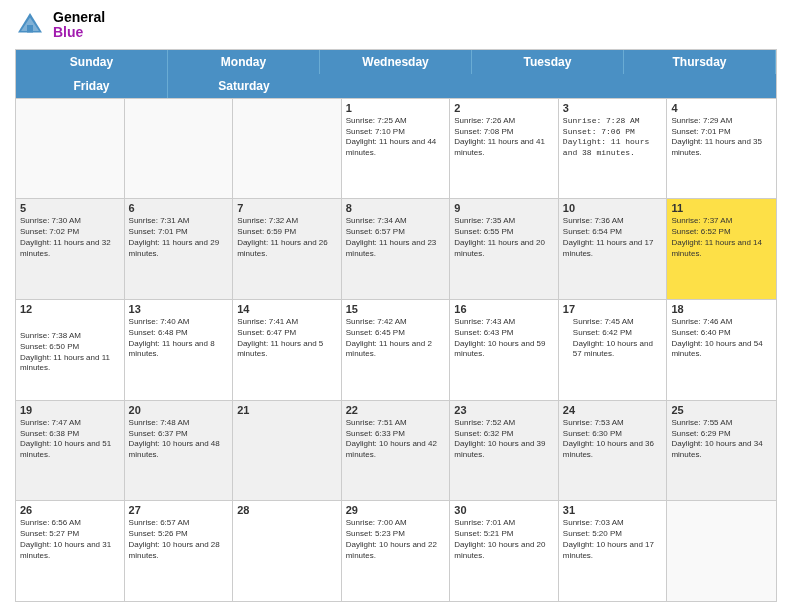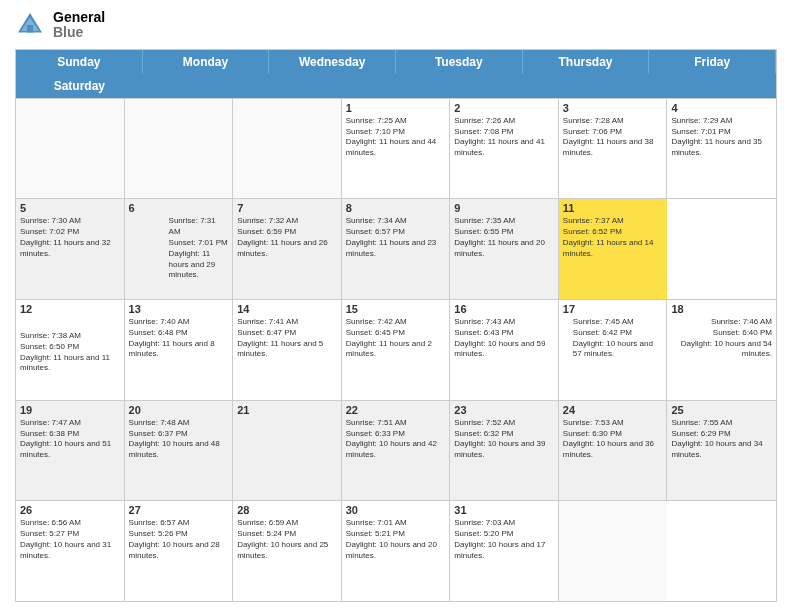--- a/index.html
+++ b/index.html
@@ -28,21 +28,21 @@
       align-items: center;
       gap: 8px;
     }
     .logo-text {
       font-size: 14px;
       font-weight: bold;
       color: #000;
       line-height: 1.1;
     }
     .logo-text span {
-      color: #737373;
+      color: #a21caf;
     }
     .logo-icon {
       width: 30px;
       height: 30px;
     }
     .title-block {
       text-align: right;
     }
     .main-title {
       font-size: 32px;
@@ -55,21 +55,21 @@
       color: #555;
     }
     .calendar {
       flex: 1;
       display: flex;
       flex-direction: column;
       border: 1px solid #ccc;
     }
     .cal-header-row {
       display: grid;
-      grid-template-columns: repeat(6, 1fr);
+      grid-template-columns: repeat(5, 1fr);
       background: #4a90c4;
     }
     .cal-header-cell {
       color: #fff;
       font-size: 12px;
       font-weight: bold;
       padding: 5px 4px;
       text-align: center;
       border-right: 1px solid #6aacd4;
     }
@@ -153,61 +153,67 @@
 Daylight: 11 hours and 44 minutes.</div>
           </div>
           <div class="cal-cell">
             <span class="day-number">2</span>
             <div class="cell-text" style="white-space: pre-line;">Sunrise: 7:26 AM
 Sunset: 7:08 PM
 Daylight: 11 hours and 41 minutes.</div>
           </div>
           <div class="cal-cell">
             <span class="day-number">3</span>
-            <div class="cell-text" style="white-space: pre-line;">Sunrise: 7:28 AM
+            <div class="cell-text" style="white-space: pre-line; font-family: Liberation Mono, monospace;">Sunrise: 7:28 AM
 Sunset: 7:06 PM
 Daylight: 11 hours and 38 minutes.</div>
           </div>
           <div class="cal-cell">
             <span class="day-number">4</span>
             <div class="cell-text" style="white-space: pre-line;">Sunrise: 7:29 AM
 Sunset: 7:01 PM
 Daylight: 11 hours and 35 minutes.</div>
           </div>
         </div>
         <div class="cal-row">
           <div class="cal-cell shaded" style="background: rgb(240, 240, 240);">
             <span class="day-number">5</span>
             <div class="cell-text" style="white-space: pre-line;">Sunrise: 7:30 AM
 Sunset: 7:02 PM
 Daylight: 11 hours and 32 minutes.</div>
           </div>
           <div class="cal-cell shaded" style="background: rgb(240, 240, 240);">
             <span class="day-number">6</span>
-            <div class="cell-text" style="white-space: pre-line; margin-left: 40px;">Sunrise: 7:31 AM
+            <div class="cell-text" style="white-space: pre-line;">Sunrise: 7:31 AM
 Sunset: 7:01 PM
 Daylight: 11 hours and 29 minutes.</div>
           </div>
           <div class="cal-cell shaded" style="background: rgb(240, 240, 240);">
             <span class="day-number">7</span>
             <div class="cell-text" style="white-space: pre-line;">Sunrise: 7:32 AM
 Sunset: 6:59 PM
 Daylight: 11 hours and 26 minutes.</div>
           </div>
           <div class="cal-cell shaded" style="background: rgb(240, 240, 240);">
             <span class="day-number">8</span>
             <div class="cell-text" style="white-space: pre-line;">Sunrise: 7:34 AM
 Sunset: 6:57 PM
 Daylight: 11 hours and 23 minutes.</div>
           </div>
           <div class="cal-cell shaded" style="background: rgb(240, 240, 240);">
             <span class="day-number">9</span>
             <div class="cell-text" style="white-space: pre-line;">Sunrise: 7:35 AM
 Sunset: 6:55 PM
 Daylight: 11 hours and 20 minutes.</div>
+          </div>
+          <div class="cal-cell shaded" style="background: rgb(240, 240, 240);">
+            <span class="day-number">10</span>
+            <div class="cell-text" style="white-space: pre-line;">Sunrise: 7:36 AM
+Sunset: 6:54 PM
+Daylight: 11 hours and 17 minutes.</div>
           </div>
           <div class="cal-cell shaded" style="background: #fde047;">
             <span class="day-number">11</span>
             <div class="cell-text" style="white-space: pre-line;">Sunrise: 7:37 AM
 Sunset: 6:52 PM
 Daylight: 11 hours and 14 minutes.</div>
           </div>
         </div>
         <div class="cal-row">
           <div class="cal-cell">
@@ -241,21 +247,21 @@
 Daylight: 10 hours and 59 minutes.</div>
           </div>
           <div class="cal-cell">
             <span class="day-number">17</span>
             <div class="cell-text" style="white-space: pre-line; margin-left: 10px;">Sunrise: 7:45 AM
 Sunset: 6:42 PM
 Daylight: 10 hours and 57 minutes.</div>
           </div>
           <div class="cal-cell">
             <span class="day-number">18</span>
-            <div class="cell-text" style="white-space: pre-line; text-align: right;">Sunrise: 7:46 AM
+            <div class="cell-text" style="white-space: pre-line;">Sunrise: 7:46 AM
 Sunset: 6:40 PM
 Daylight: 10 hours and 54 minutes.</div>
           </div>
         </div>
         <div class="cal-row">
           <div class="cal-cell shaded" style="background: rgb(240, 240, 240);">
             <span class="day-number">19</span>
             <div class="cell-text" style="white-space: pre-line;">Sunrise: 7:47 AM
 Sunset: 6:38 PM
 Daylight: 10 hours and 51 minutes.</div>
@@ -302,23 +308,26 @@
 Daylight: 10 hours and 31 minutes.</div>
           </div>
           <div class="cal-cell">
             <span class="day-number">27</span>
             <div class="cell-text" style="white-space: pre-line;">Sunrise: 6:57 AM
 Sunset: 5:26 PM
 Daylight: 10 hours and 28 minutes.</div>
           </div>
           <div class="cal-cell">
             <span class="day-number">28</span>
-            <div class="cell-text" style="white-space: pre-line;">Sunrise: 6:59 AM
-Sunset: 5:24 PM
-Daylight: 10 hours and 25 minutes.</div>
+          </div>
+          <div class="cal-cell">
+            <span class="day-number">29</span>
+            <div class="cell-text" style="white-space: pre-line;">Sunrise: 7:00 AM
+Sunset: 5:23 PM
+Daylight: 10 hours and 22 minutes.</div>
           </div>
           <div class="cal-cell">
             <span class="day-number">30</span>
             <div class="cell-text" style="white-space: pre-line;">Sunrise: 7:01 AM
 Sunset: 5:21 PM
 Daylight: 10 hours and 20 minutes.</div>
           </div>
           <div class="cal-cell">
             <span class="day-number">31</span>
             <div class="cell-text" style="white-space: pre-line;">Sunrise: 7:03 AM

